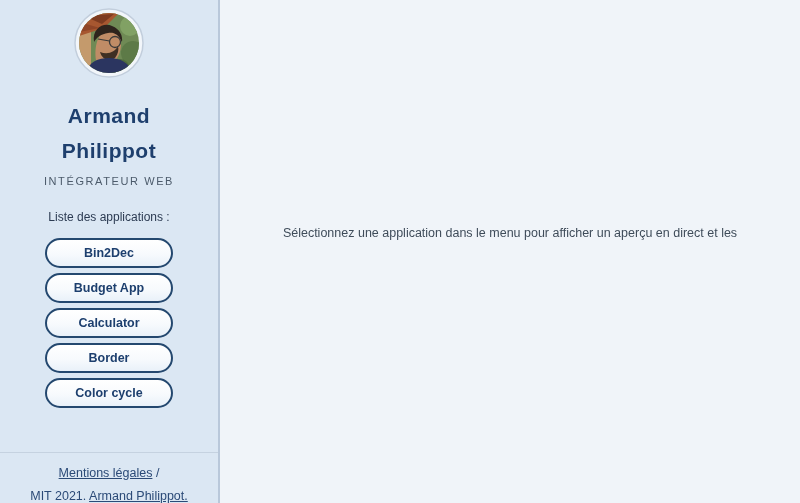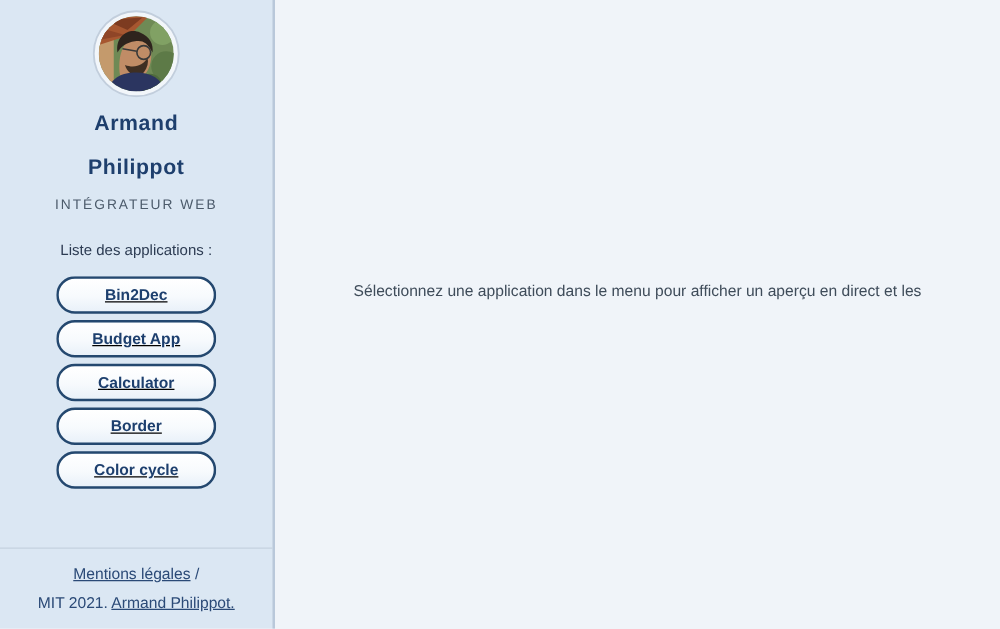--- a/index.html
+++ b/index.html
@@ -23,24 +23,24 @@
     display: flex;
     flex-direction: column;
     align-items: center;
   }
   .avatar-wrap {
     margin-top: 8px;
     width: 70px; height: 70px;
     flex: none;
   }
   .profile-name {
-    margin-top: 3px;
+    margin-top: 20px;
     max-width: 130px;
     text-align: center;
-    font-size: 17px;
+    font-size: 21px;
     font-weight: bold;
     line-height: 35px;
     color: #1e3f6d;
     letter-spacing: 0.5px;
   }
   .profile-subtitle {
     margin-top: 7px;
     font-size: 11px;
     letter-spacing: 1.6px;
     color: #4c5b6b;
@@ -52,21 +52,20 @@
     font-weight: normal;
     color: #2c3b52;
   }
   .apps-list {
     margin-top: 14px;
     height: 216px;
     overflow: hidden;
     display: flex;
     flex-direction: column;
     align-items: center;
-    text-decoration: underline;
   }
   .app-button {
     flex: none;
     width: 128px; height: 30px;
     margin-bottom: 5px;
     border: 2px solid #24486f;
     border-radius: 15px;
     background: linear-gradient(180deg, #ffffff 0%, #f7fafd 55%, #e9f1f9 100%);
     color: #1d3f6e;
     font-family: "Liberation Sans", sans-serif;
@@ -75,21 +74,21 @@
     white-space: nowrap;
     display: flex;
     align-items: center;
     justify-content: center;
     cursor: pointer;
   }
   .sidebar-footer {
     margin-top: auto;
     width: 100%;
     border-top: 1px solid #c5d2e0;
-    padding: 13px 0 14px 0;
+    padding: 13px 0 0 0;
     display: flex;
     flex-direction: column;
     align-items: center;
     gap: 9px;
     font-size: 12.5px;
     color: #2b4a77;
   }
   .sidebar-footer a {
     color: #2b4a77;
     text-decoration: underline;

